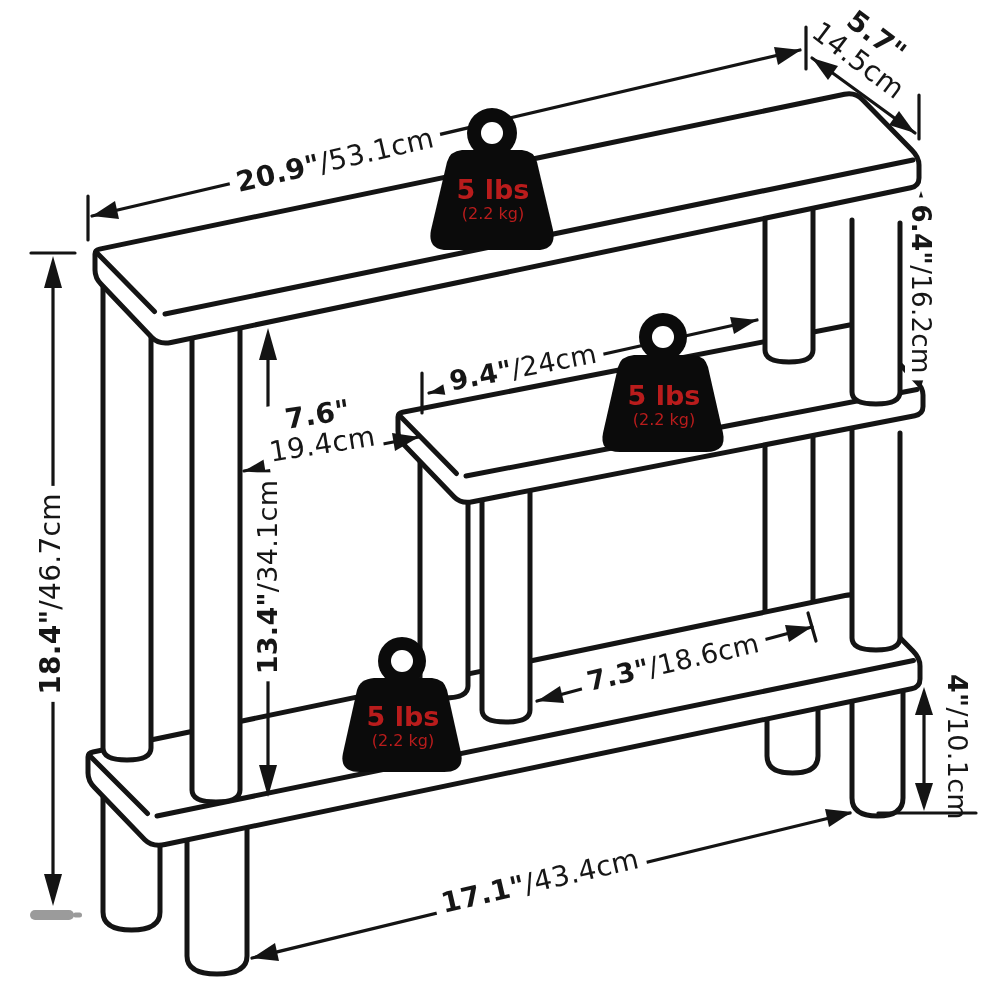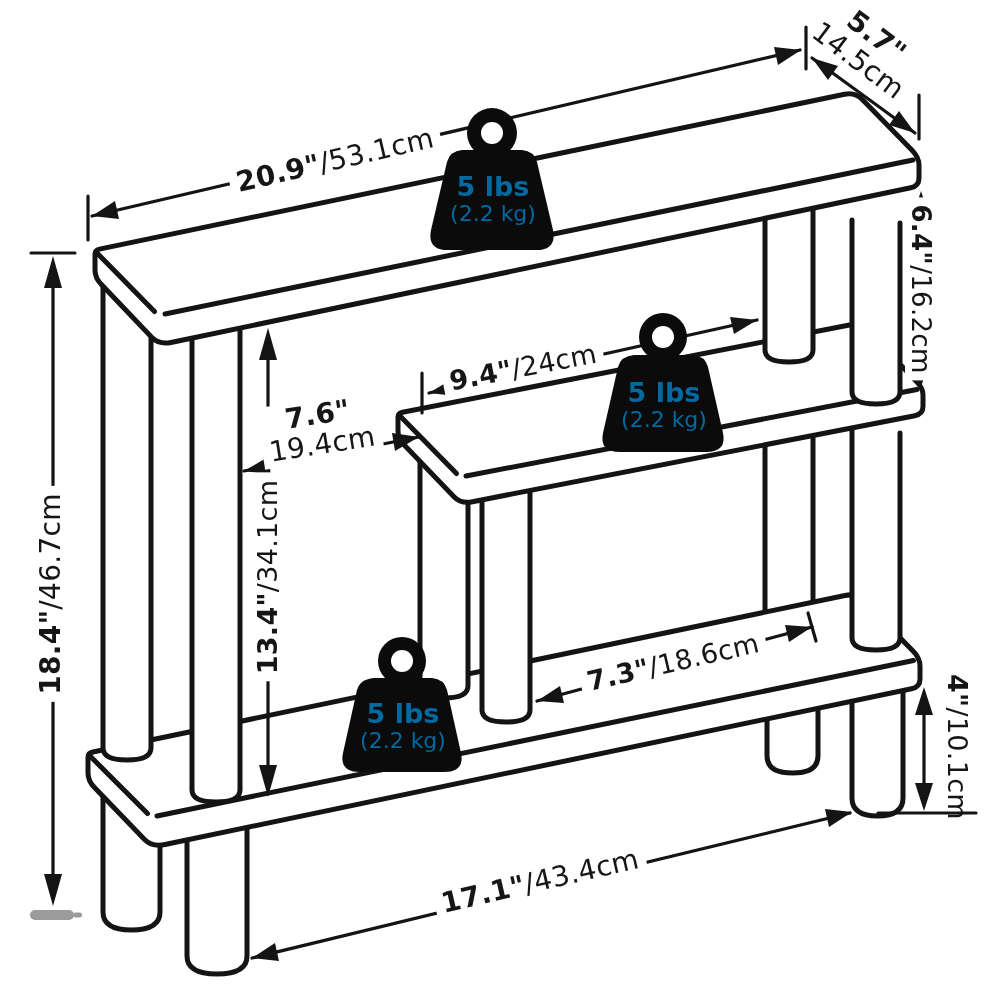--- a/index.html
+++ b/index.html
@@ -10,23 +10,23 @@
   .edge{fill:none;stroke:#141414;stroke-width:5;stroke-linejoin:round;stroke-linecap:round;}
   .dim{fill:none;stroke:#141414;stroke-width:3.2;stroke-linecap:round;}
   .ah{fill:#141414;stroke:none;}
   .badge{fill:#0b0b0b;stroke:none;}
   .hole{fill:#ffffff;stroke:none;}
   .lbl{position:absolute;white-space:nowrap;color:#161616;font-size:28px;letter-spacing:.3px;}
   .lbl .in{font-weight:bold;}
   .lbl .cm{font-weight:normal;}
   .bg{background:#ffffff;padding:1px 7px;}
   .stack{display:flex;flex-direction:column;align-items:center;line-height:1.08;}
-  .wtext{position:absolute;color:#0369a1;text-align:center;transform:translate(-50%,-50%);line-height:1.12;}
+  .wtext{position:absolute;color:#b91c1c;text-align:center;transform:translate(-50%,-50%);line-height:1.12;}
   .wtext .lbs{font-size:27px;font-weight:bold;}
-  .wtext .kg{font-size:22px;font-weight:normal;}
+  .wtext .kg{font-size:16px;font-weight:normal;}
 </style>
 </head>
 <body>
 
 <div class="stage">
 
 <svg width="1000" height="1000" viewBox="0 0 1000 1000">
 
   <g>
     <path class="furn" d="M 103,772 L 103,912 Q 103,930 131.5,930 Q 160,930 160,912 L 160,772 Z"></path>

